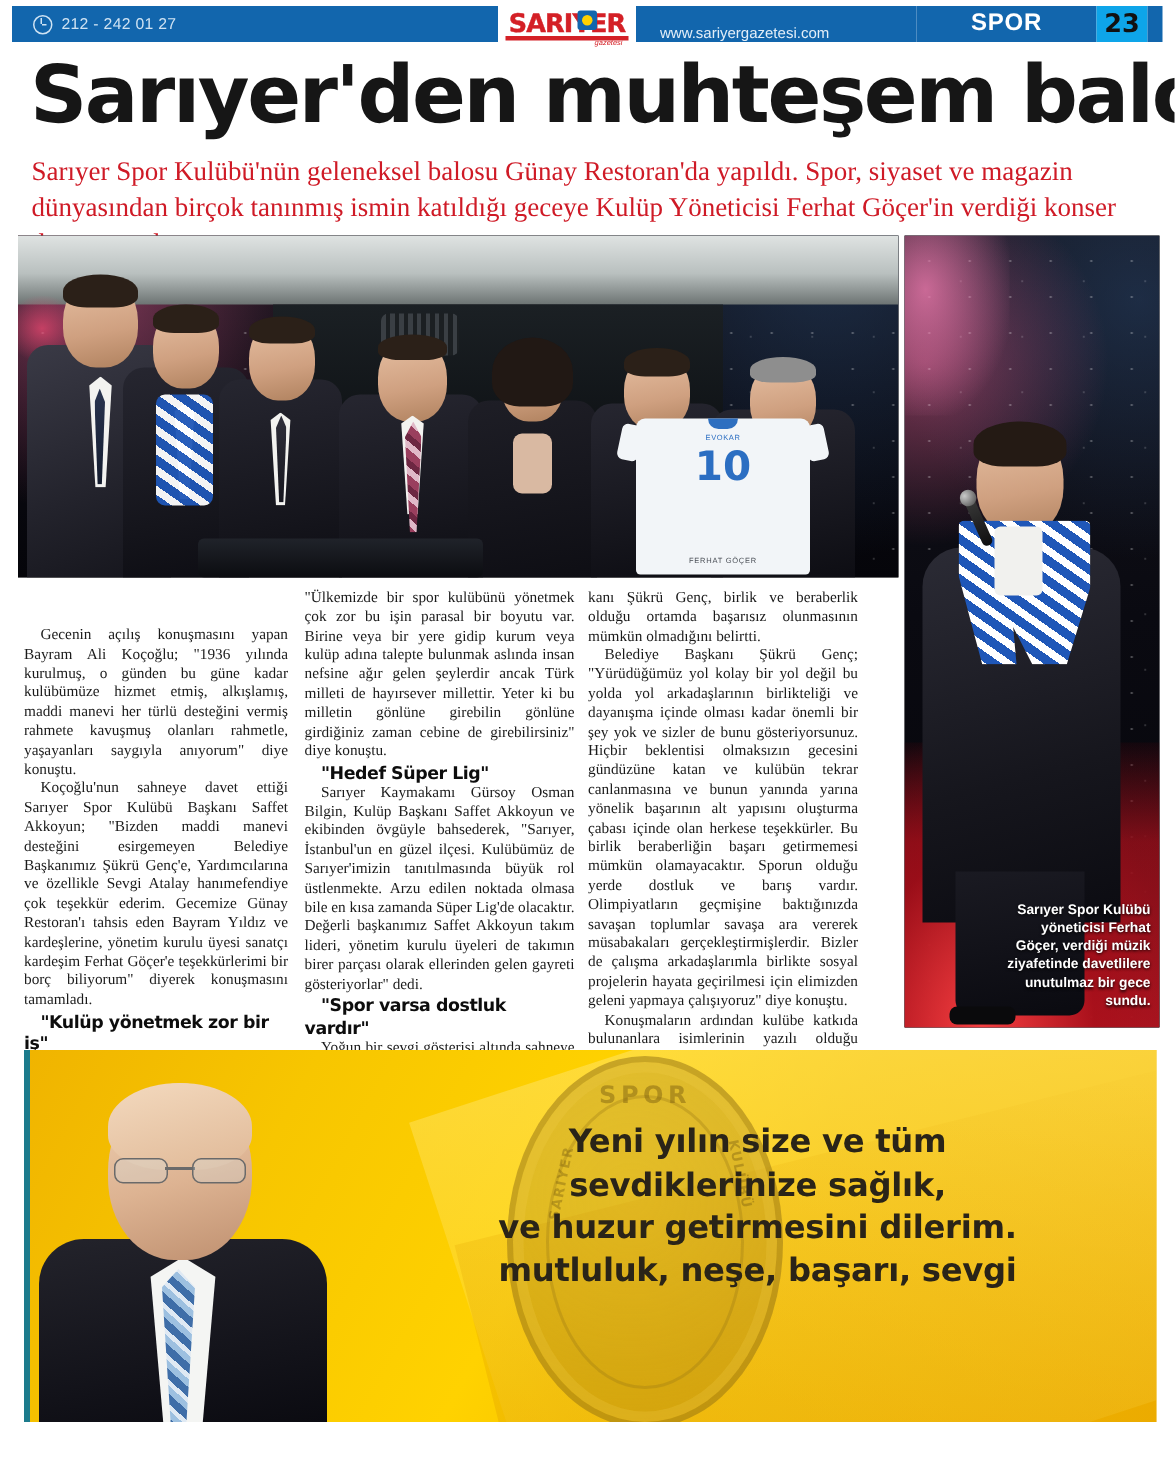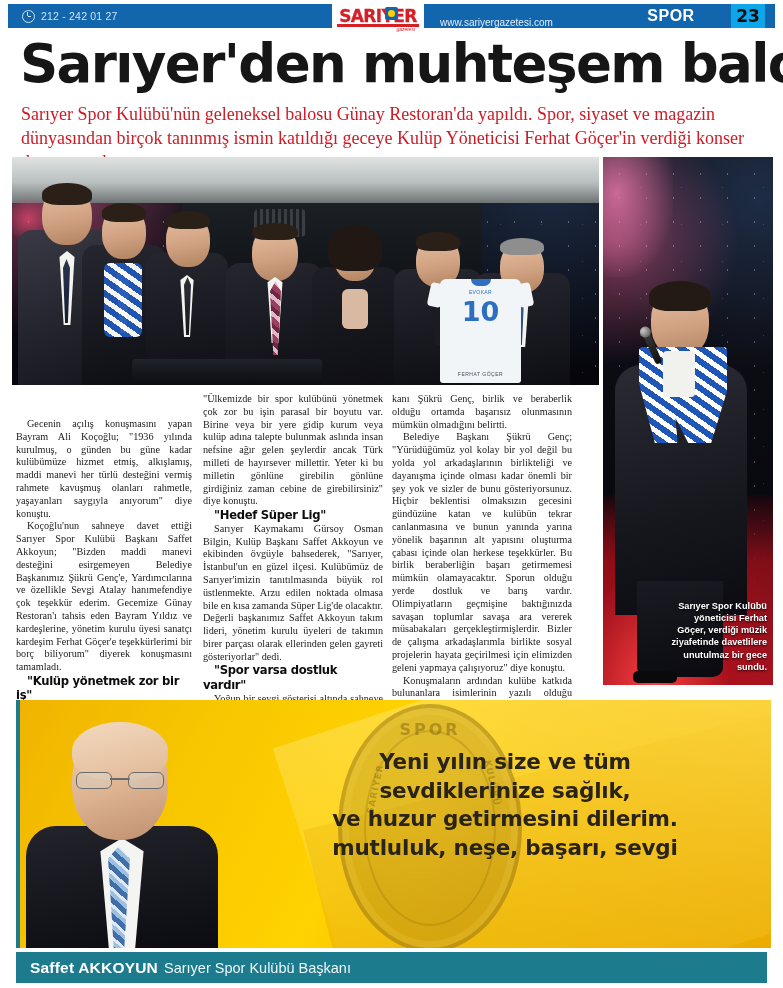--- a/index.html
+++ b/index.html
@@ -568,21 +568,21 @@
     </div>
 
     <div class="person" style="left:462px;width:96px;height:144px;">
       <div class="p-body" style="left:0;width:96px;height:112px;"></div>
       <div class="p-head" style="left:26px;top:0;width:44px;height:52px;"></div>
       <div class="p-hair" style="left:26px;top:-3px;width:44px;height:17px;background:#8e8e8e;"></div>
       <div class="p-shirt" style="left:32px;bottom:38px;width:32px;height:58px;"></div>
       <div class="p-tie" style="left:43px;bottom:40px;height:52px;background:linear-gradient(180deg,#3d6da8,#1e3a60);"></div>
     </div>
 
-    <div class="jersey" style="left:428px;bottom:2px;width:81px;height:104px;">
+    <div class="jersey" style="left:412px;bottom:2px;width:116px;height:104px;">
       <span class="sleeve-l"></span>
       <span class="sleeve-r"></span>
       <span class="collar"></span>
       <span class="jlogo">EVOKAR</span>
       <span class="jnum">10</span>
       <span class="jname">FERHAT GÖÇER</span>
     </div>
 
     <div style="position:absolute;left:120px;bottom:0;width:190px;height:26px;background:linear-gradient(180deg,#20232a,#0b0c10);border-radius:4px;"></div>
   </div>
@@ -655,18 +655,14 @@
     </div>
 
     <div class="ad-text">
       <div>Yeni yılın size ve tüm</div>
       <div>sevdiklerinize sağlık,</div>
       <div>ve huzur getirmesini dilerim.</div>
       <div>mutluluk, neşe, başarı, sevgi</div>
     </div>
   </div>
 
-  <div class="namebar">
-    <span class="nb-name">Saffet AKKOYUN</span>
-    <span class="nb-role">Sarıyer Spor Kulübü Başkanı</span>
-  </div>
 
 </div>
 
 </body></html>

